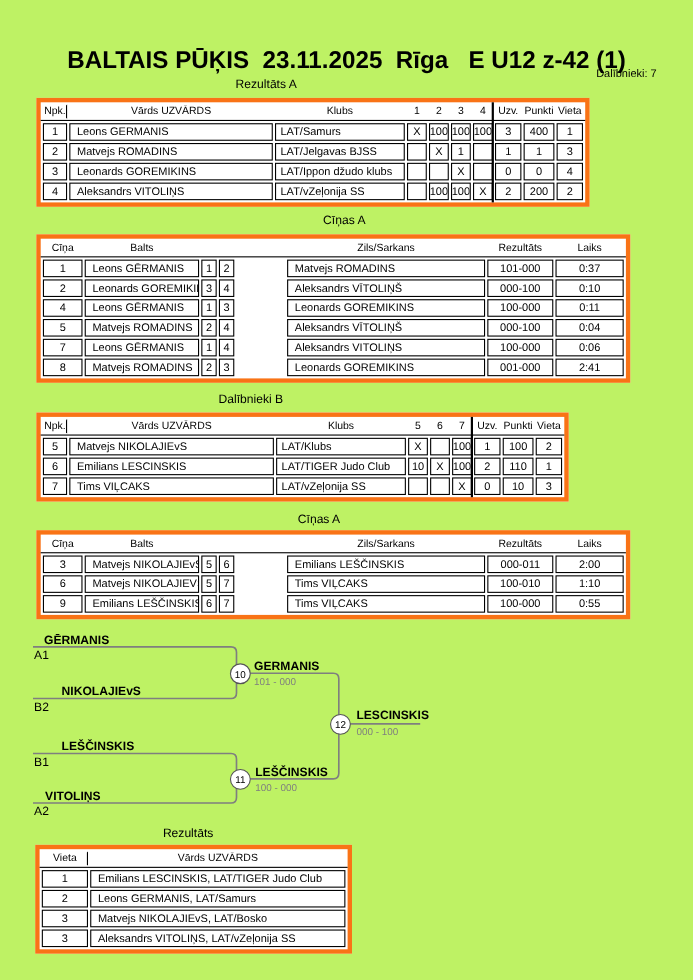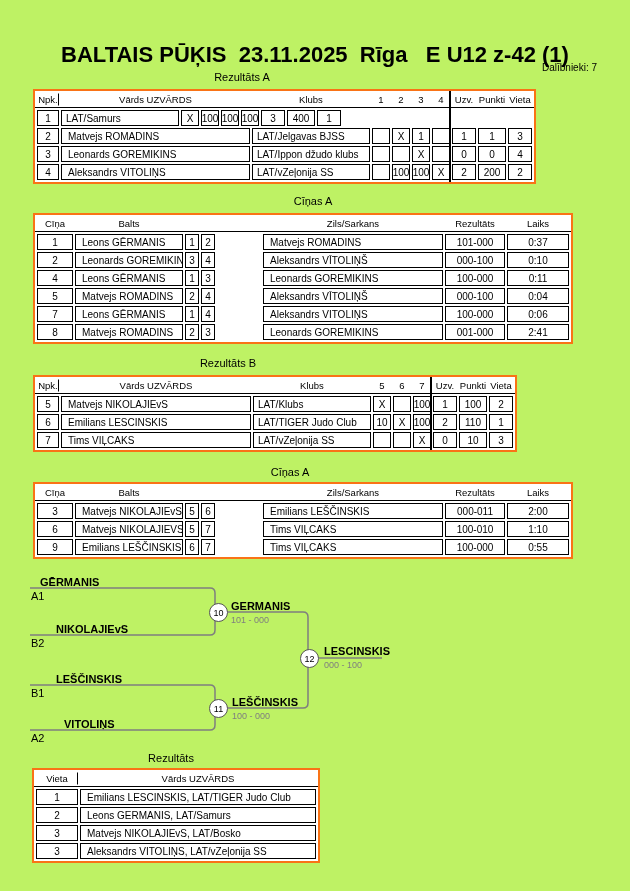--- a/index.html
+++ b/index.html
@@ -6,21 +6,21 @@
   #page{position:relative;width:630px;height:891px;background:#bef264;
         font-family:"Liberation Sans",sans-serif;color:#000;overflow:hidden;}
 
   .page-title{position:absolute;left:0;right:0;top:42px;text-align:center;
               font-size:22px;font-weight:bold;white-space:pre;}
   .participants-note{position:absolute;right:33px;top:62px;font-size:10px;}
 
   .section-title{position:absolute;font-size:11px;transform:translateX(-50%);white-space:pre;}
 
   
-  .tbl{position:absolute;border:2px solid #f97316;background:#fff;box-sizing:border-box;
+  .tbl{position:absolute;border:4px solid #f97316;background:#fff;box-sizing:border-box;
        padding:0 2px 2px;font-size:10px;}
   .thead{display:flex;gap:2px;height:16px;align-items:center;
          border-bottom:1px solid #000;margin:0 -2px;padding:0 2px;position:relative;}
   .tbody{display:flex;flex-direction:column;gap:2px;padding-top:2px;}
   .trow{display:flex;gap:2px;height:16px;}
   .cell{box-sizing:border-box;border:1px solid #000;display:flex;align-items:center;
         justify-content:center;overflow:hidden;white-space:nowrap;}
   .thead .cell{border-color:transparent;font-size:9.5px;}
   .cell.name{justify-content:flex-start;padding-left:6px;}
   .cell.club{justify-content:flex-start;padding-left:4px;}
@@ -69,20 +69,21 @@
       <div class="cell c-m">2</div>
       <div class="cell c-m">3</div>
       <div class="cell c-m">4</div>
       <div class="cell c-uzv">Uzv.</div>
       <div class="cell c-pkt">Punkti</div>
       <div class="cell c-vieta">Vieta</div>
     </div>
     <div class="tbody">
       <div class="trow">
         <div class="cell c-npk">1</div>
+        <div class="cell c-name name">Leons GERMANIS</div>
         <div class="cell c-club club">LAT/Samurs</div>
         <div class="cell c-m">X</div>
         <div class="cell c-m">100</div>
         <div class="cell c-m">100</div>
         <div class="cell c-m">100</div>
         <div class="cell c-uzv">3</div>
         <div class="cell c-pkt">400</div>
         <div class="cell c-vieta">1</div>
       </div>
       <div class="trow">
@@ -186,21 +187,21 @@
         <div class="cell c-name name">Matvejs ROMADINS</div>
         <div class="cell c-n">2</div>
         <div class="cell c-n">3</div>
         <div class="cell c-zname name">Leonards GOREMIKINS</div>
         <div class="cell c-rez">001-000</div>
         <div class="cell c-laiks">2:41</div>
       </div>
     </div>
   </div>
 
-  <div class="section-title" style="left:228px;top:357px;">Rezultāts B</div>
+  <div class="section-title" style="left:228px;top:357px;">Dalībnieki B</div>
   <div class="tbl" style="left:33px;top:375px;width:484px;">
     <div class="vsep"></div>
     <div class="thead">
       <div class="cell c-npk hdr-sep">Npk.</div>
       <div class="cell c-name">Vārds UZVĀRDS</div>
       <div class="cell c-club">Klubs</div>
       <div class="cell c-m">5</div>
       <div class="cell c-m">6</div>
       <div class="cell c-m">7</div>
       <div class="cell c-uzv">Uzv.</div>
@@ -293,21 +294,21 @@
       <path d="M 198 37 H 283 Q 288 37 288 42 V 128 Q 288 133 283 133 H 198"></path>
       <path d="M 289 83 H 362"></path>
     </g>
   </svg>
   <div class="bracket-label" style="left:40px;top:576px;">GĒRMANIS</div>
   <div class="bracket-seed" style="left:31px;top:590px;">A1</div>
   <div class="bracket-label" style="left:56px;top:623px;">NIKOLAJIEvS</div>
   <div class="bracket-seed" style="left:31px;top:637px;">B2</div>
   <div class="bracket-label" style="left:56px;top:673px;">LEŠČINSKIS</div>
   <div class="bracket-seed" style="left:31px;top:687px;">B1</div>
-  <div class="bracket-label" style="left:64px;top:718px;">VITOLIŅS</div>
+  <div class="bracket-label" style="left:41px;top:718px;">VITOLIŅS</div>
   <div class="bracket-seed" style="left:31px;top:732px;">A2</div>
 
   <div class="node" style="left:209px;top:603px;">10</div>
   <div class="node" style="left:209px;top:699px;">11</div>
   <div class="node" style="left:300px;top:649px;">12</div>
 
   <div class="bracket-label" style="left:231px;top:600px;">GERMANIS</div>
   <div class="bracket-score" style="left:231px;top:615px;">101 - 000</div>
   <div class="bracket-label" style="left:232px;top:696px;">LEŠČINSKIS</div>
   <div class="bracket-score" style="left:232px;top:711px;">100 - 000</div>

